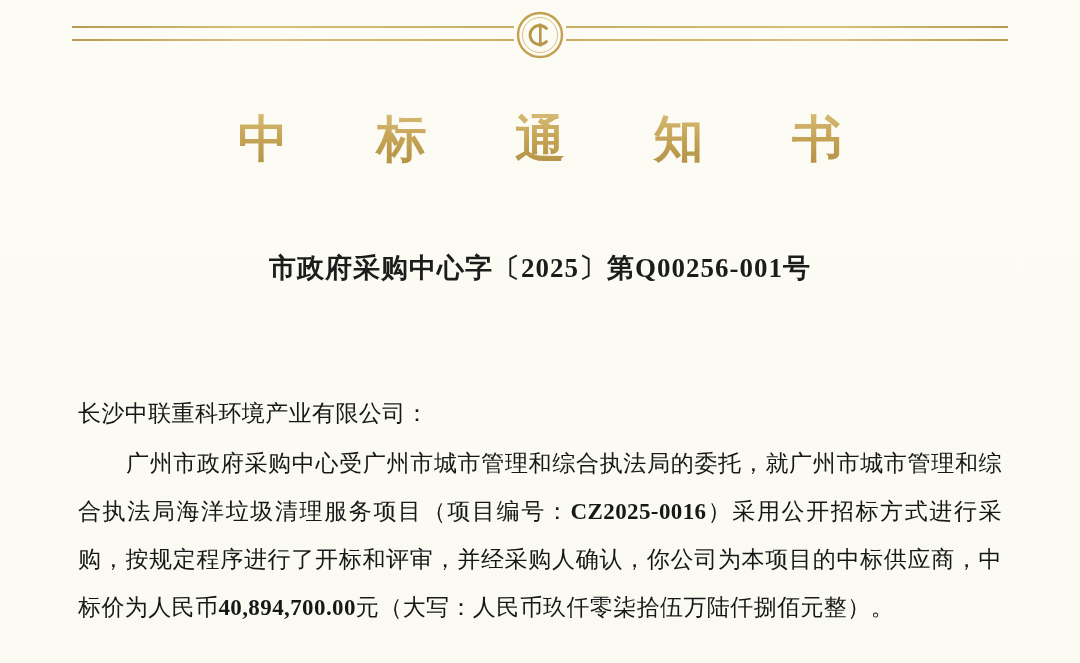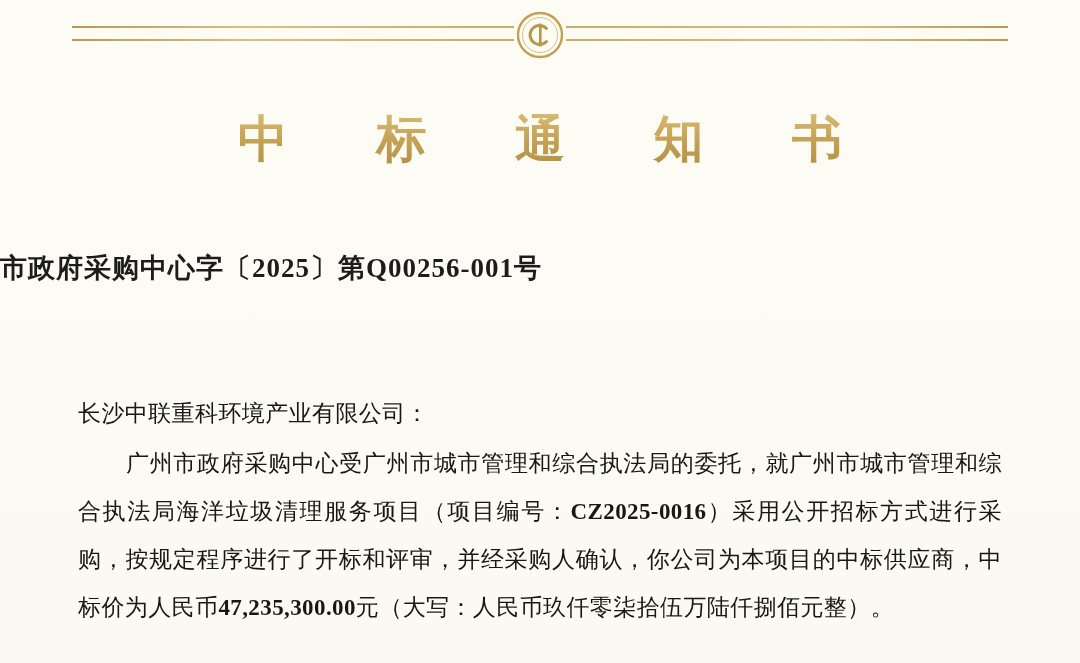--- a/index.html
+++ b/index.html
@@ -83,21 +83,21 @@
     -webkit-text-fill-color: transparent;
     color: transparent;
   }
 
   
   .doc-number {
     position: absolute;
     top: 248px;
     left: 0;
     width: 1080px;
-    text-align: left;
+    text-align: center;
     font-size: 27px;
     line-height: 40px;
     color: #1c1c1c;
     font-weight: 600;
     letter-spacing: 1px;
   }
   .doc-number .num {
     font-family: "Liberation Serif", "DejaVu Serif", serif;
   }
 
@@ -154,17 +154,17 @@
 
   <div class="doc-title">中 标 通 知 书</div>
 
   <div class="doc-number">
     <span>市政府采购中心字〔</span><span class="num">2025</span><span>〕第Q00256-001号</span>
   </div>
 
   <div class="body-block">
     <p class="addressee">长沙中联重科环境产业有限公司：</p>
     <p class="para">
-      <span>广州市政府采购中心受广州市城市管理和综合执法局的委托，就广州市城市管理和综合执法局海洋垃圾清理服务项目（项目编号：</span><span class="b">CZ2025-0016</span><span>）采用公开招标方式进行采购，按规定程序进行了开标和评审，并经采购人确认，你公司为本项目的中标供应商，中标价为人民币</span><span class="b">47,235,300.00</span><span>元（大写：人民币玖仟零柒拾伍万陆仟捌佰元整）。</span>
+      <span>广州市政府采购中心受广州市城市管理和综合执法局的委托，就广州市城市管理和综合执法局海洋垃圾清理服务项目（项目编号：</span><span class="b">CZ2025-0016</span><span>）采用公开招标方式进行采购，按规定程序进行了开标和评审，并经采购人确认，你公司为本项目的中标供应商，中标价为人民币</span><span class="b">40,894,700.00</span><span>元（大写：人民币玖仟零柒拾伍万陆仟捌佰元整）。</span>
     </p>
   </div>
 
 </div>
 
 </body></html>

